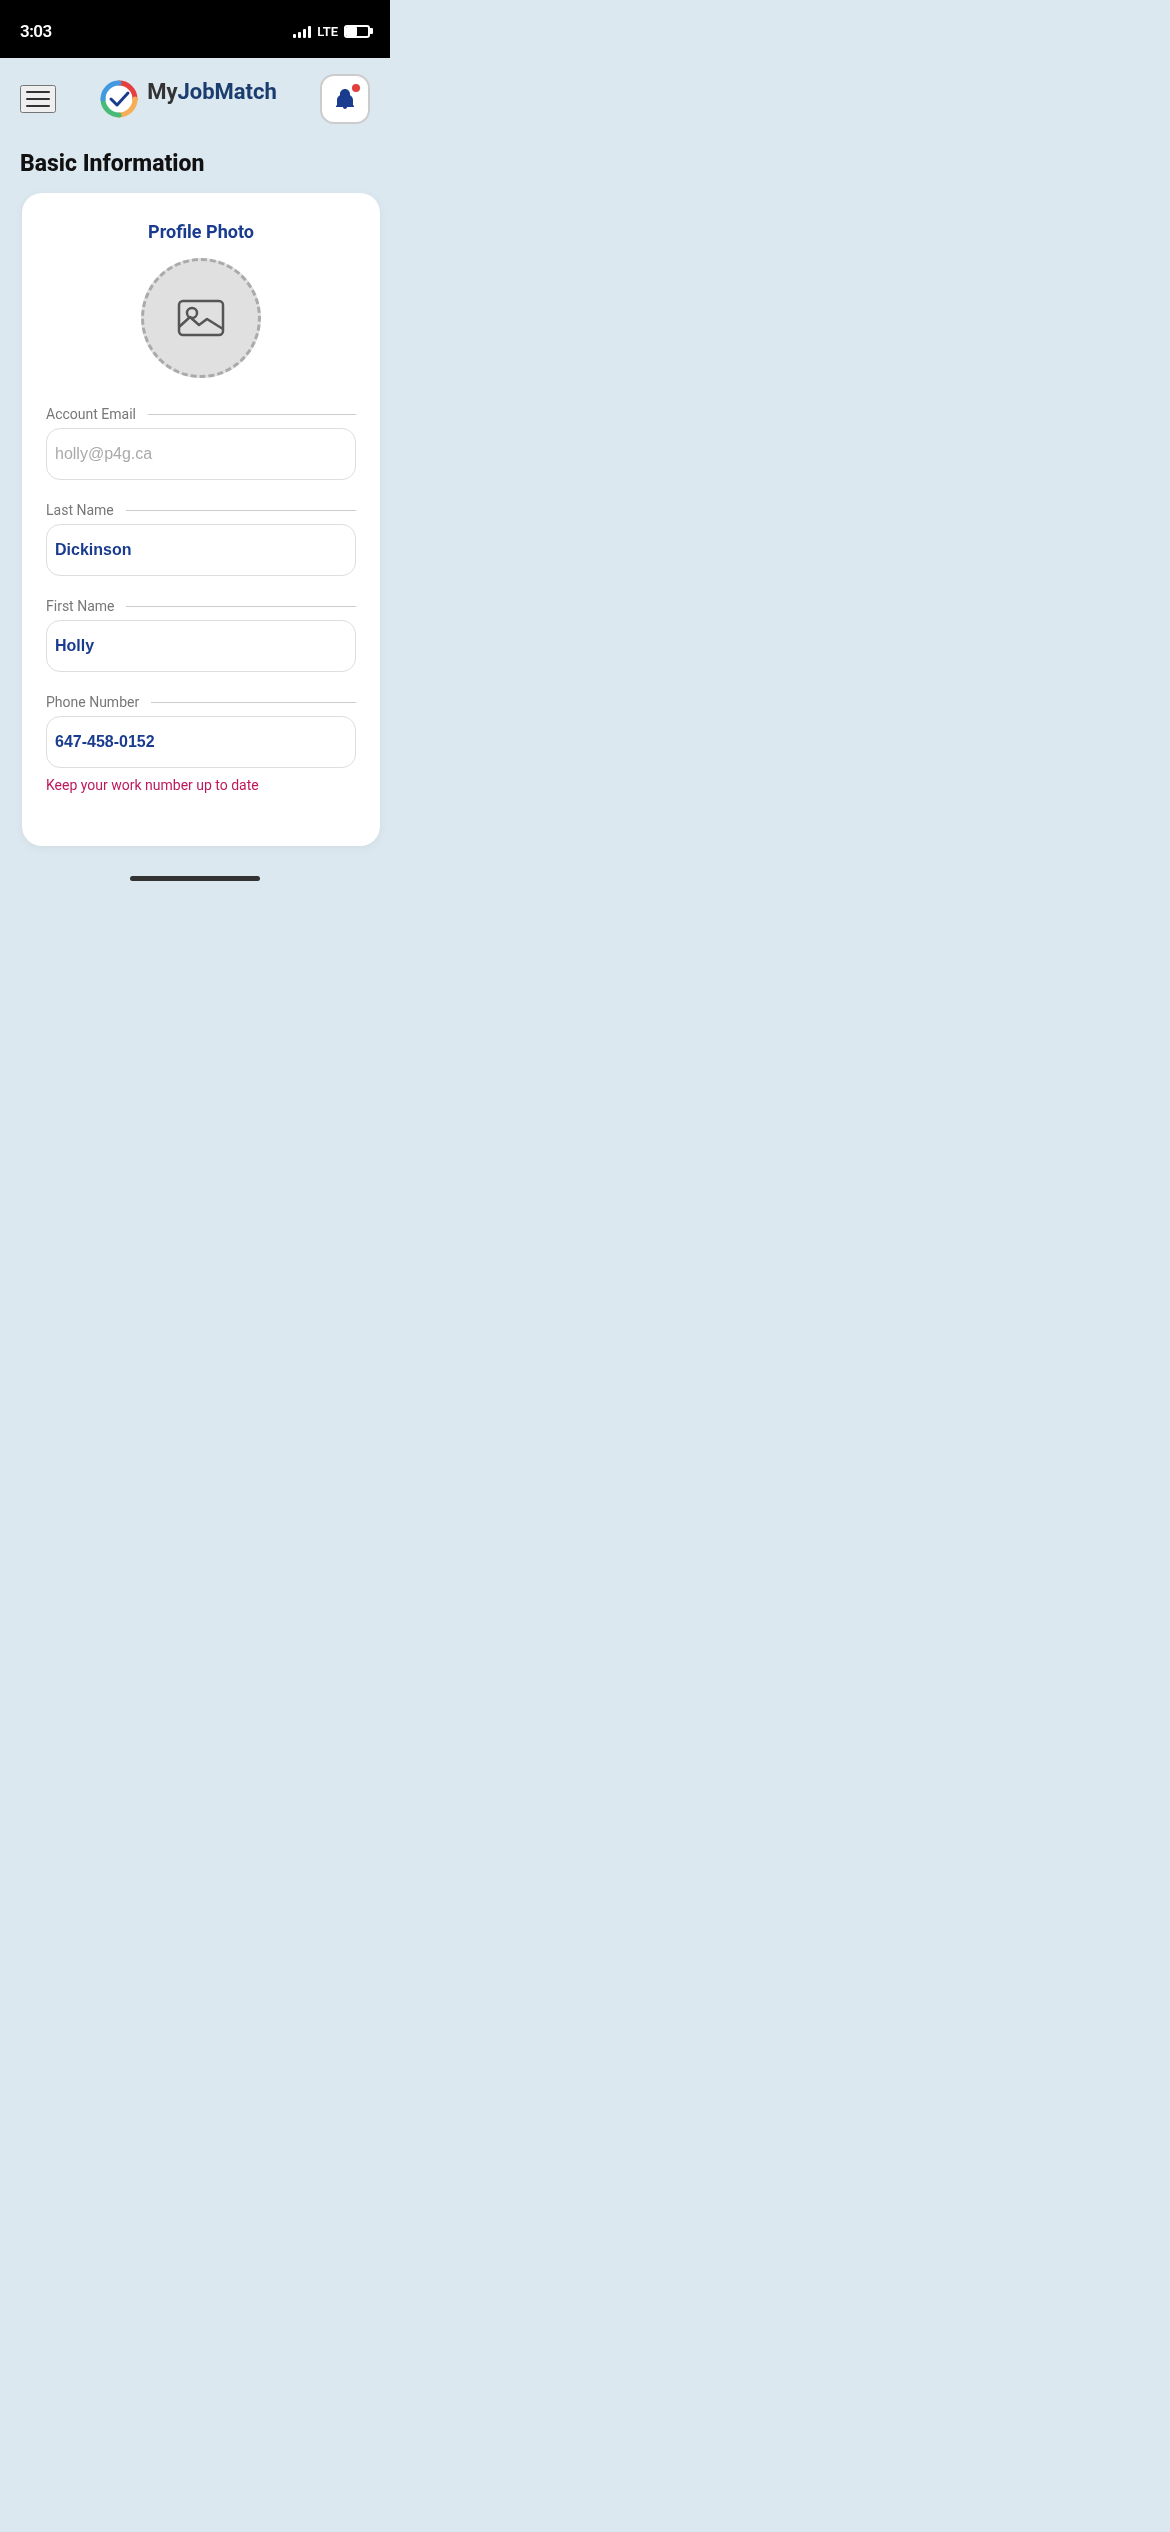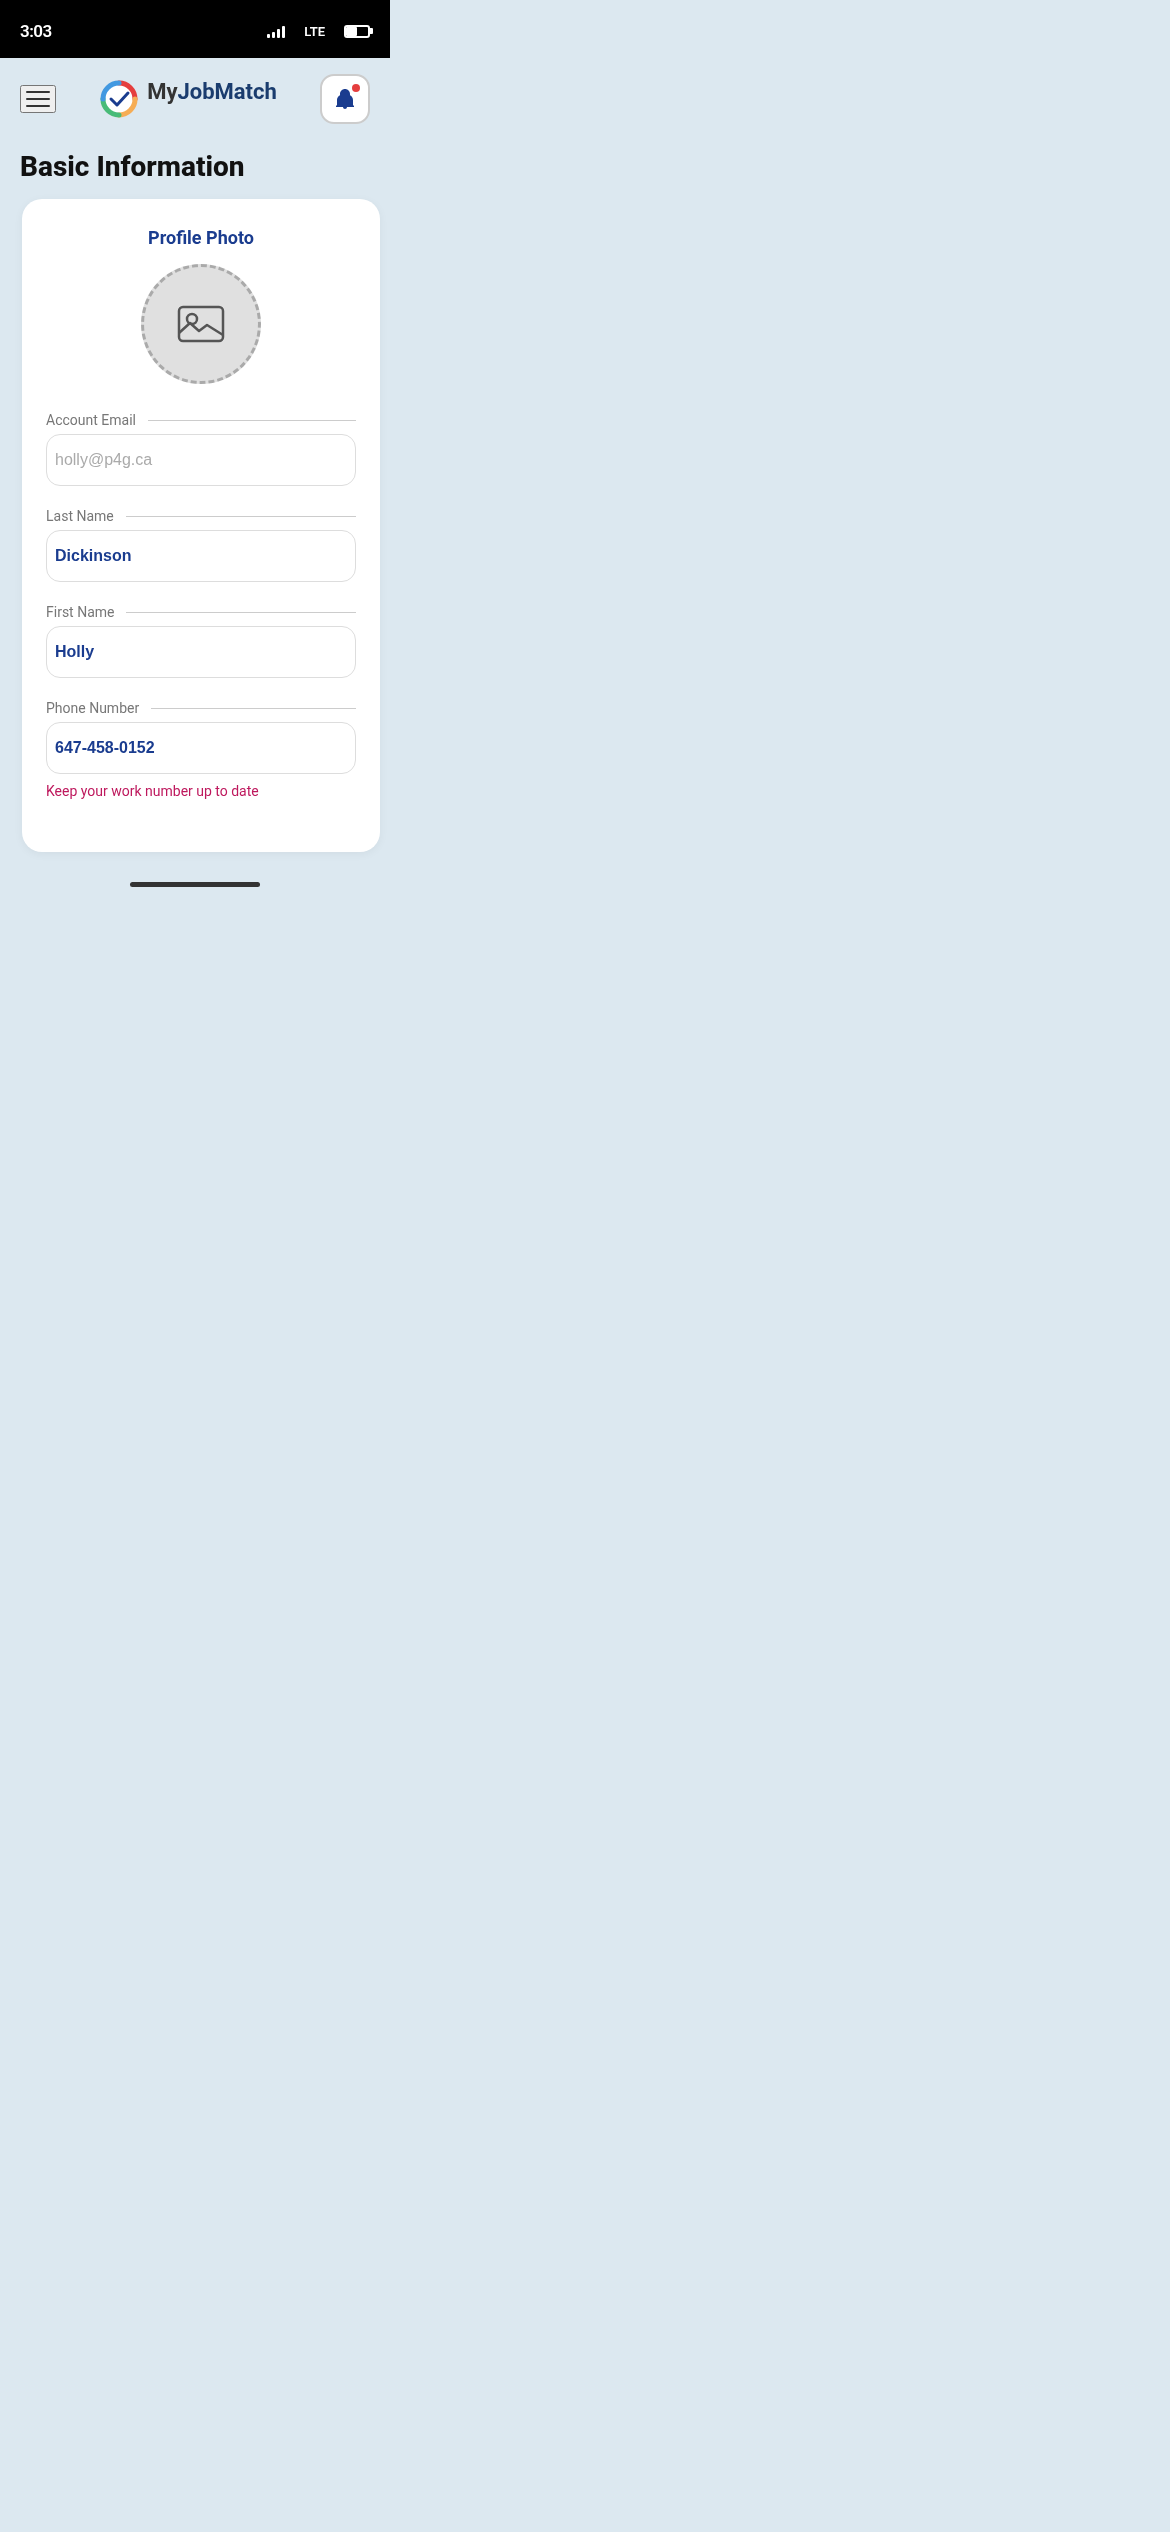--- a/index.html
+++ b/index.html
@@ -32,21 +32,21 @@
 
     .status-time {
       font-size: 17px;
       font-weight: 600;
       letter-spacing: -0.5px;
     }
 
     .status-icons {
       display: flex;
       align-items: center;
-      gap: 19px;
+      gap: 6px;
     }
 
     .signal-bars {
       display: flex;
       align-items: flex-end;
       gap: 2px;
       height: 14px;
     }
 
     .signal-bar {
@@ -163,21 +163,21 @@
       background: #e53e3e;
       border-radius: 50%;
     }
 
     
     .page-title-container {
       padding: 10px 20px 16px 20px;
     }
 
     .page-title {
-      font-size: 28px;
+      font-size: 23px;
       font-weight: 800;
       color: #111;
     }
 
     
     .content-card {
       background: #fff;
       border-radius: 20px;
       margin: 0 10px 20px 22px;
       padding: 28px 24px 28px 24px;

